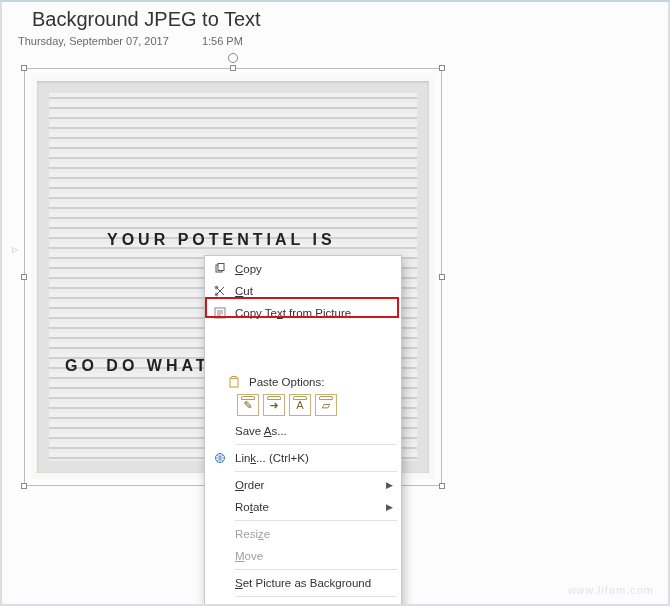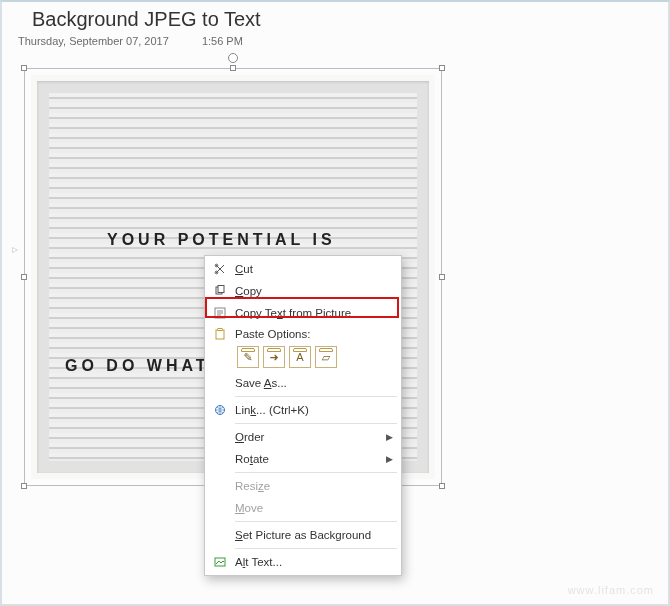--- a/index.html
+++ b/index.html
@@ -149,21 +149,22 @@
     position: absolute;
     border: 2px solid #d21616;
     pointer-events: none;
   }
   .highlight.hl1 { left: 203px; top: 295px; width: 194px; height: 21px; }
 
   .paste-label {
     display: flex;
     align-items: center;
     height: 20px;
-    padding-left: 6px;
+    padding-left: 20px;
+    margin-top: 48px;
   }
   .paste-label .mi-icon { width:18px; margin-right:6px; display:inline-flex; align-items:center; justify-content:center;}
   .paste-options {
     display: flex;
     gap: 4px;
     padding: 2px 0 4px 32px;
   }
   .paste-opt {
     width: 22px;
     height: 22px;
@@ -220,36 +221,36 @@
     <div class="board-text bt1">YOUR POTENTIAL IS</div>
     <div class="board-text bt2">GO DO WHAT Y</div>
   </div>
 </div>
 
 <div class="context-menu">
 
   <div class="menu-item">
     <span class="mi-icon">
       <svg width="12" height="12" viewBox="0 0 12 12">
+          <rect x="2" y="2" width="6" height="7" fill="none" stroke="#555"></rect>
+          <rect x="4" y="0.5" width="6" height="7" fill="#fff" stroke="#555"></rect>
+        </svg>
+    </span>
+    <span><u>C</u>opy</span>
+  </div>
+
+  <div class="menu-item">
+    <span class="mi-icon">
+      <svg width="12" height="12" viewBox="0 0 12 12">
           <path d="M2 2l8 8M10 2l-8 8" stroke="#555" stroke-width="1" fill="none"></path>
           <circle cx="2.5" cy="9.5" r="1.3" fill="none" stroke="#555"></circle>
           <circle cx="2.5" cy="2.5" r="1.3" fill="none" stroke="#555"></circle>
         </svg>
     </span>
     <span><u>C</u>ut</span>
-  </div>
-
-  <div class="menu-item">
-    <span class="mi-icon">
-      <svg width="12" height="12" viewBox="0 0 12 12">
-          <rect x="2" y="2" width="6" height="7" fill="none" stroke="#555"></rect>
-          <rect x="4" y="0.5" width="6" height="7" fill="#fff" stroke="#555"></rect>
-        </svg>
-    </span>
-    <span><u>C</u>opy</span>
   </div>
 
   <div class="menu-item">
     <span class="mi-icon">
       <svg width="12" height="12" viewBox="0 0 12 12">
           <rect x="1" y="1" width="10" height="10" fill="none" stroke="#888"></rect>
           <path d="M3 4h6M3 6h6M3 8h4" stroke="#888"></path>
         </svg>
     </span>
     <span>Copy Te<u>x</u>t from Picture</span>

